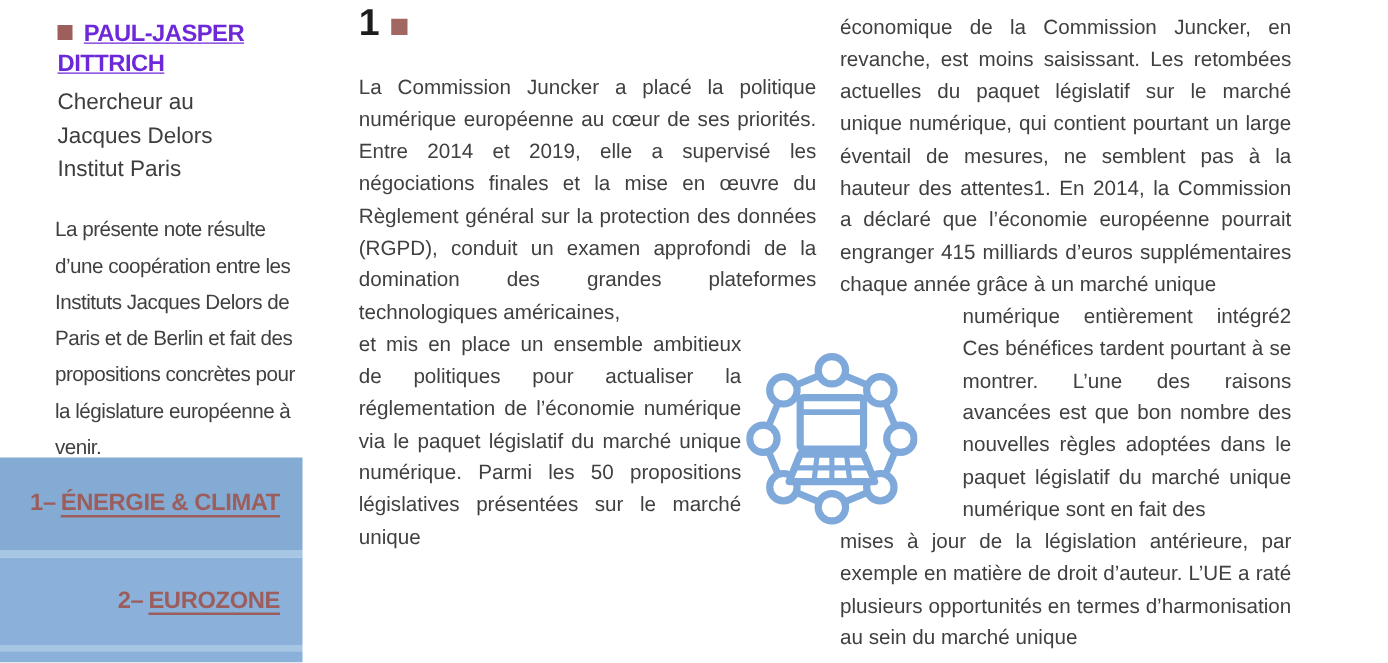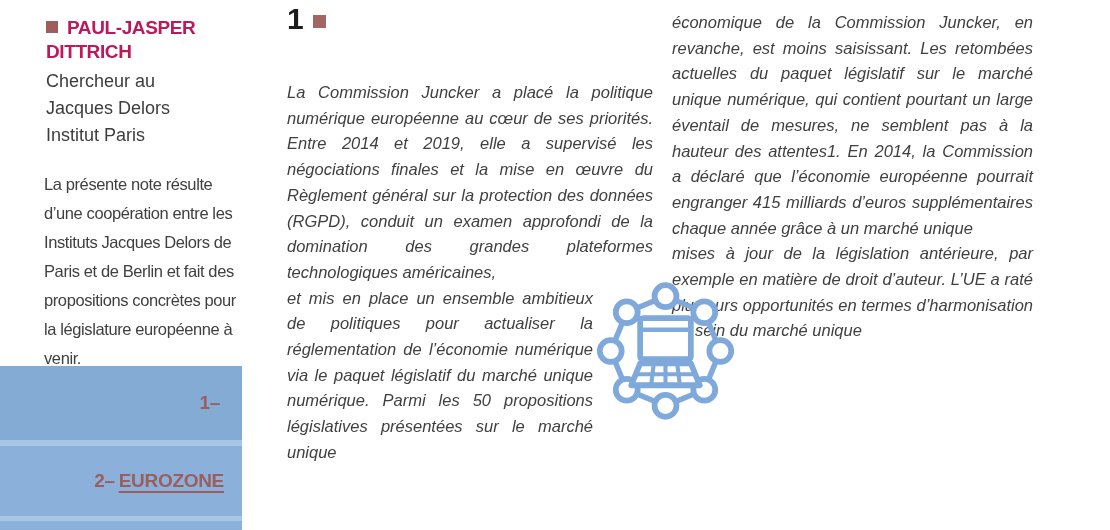--- a/index.html
+++ b/index.html
@@ -1,21 +1,21 @@
 <!DOCTYPE html>
 <html lang="fr"><head>
 <meta charset="utf-8">
 <style>
   html,body{margin:0;padding:0;}
   body{width:1110px;height:530px;background:#ffffff;font-family:"Liberation Sans",sans-serif;}
   .page{position:relative;width:1110px;height:530px;background:#ffffff;overflow:hidden;}
 
   
   .author{position:absolute;left:46px;top:16px;width:185px;font-size:19px;line-height:24px;
-          font-weight:bold;color:#be185d;letter-spacing:-0.4px;}
+          font-weight:bold;color:#6d28d9;letter-spacing:-0.4px;text-decoration:underline;}
   .author-bullet{display:inline-block;width:12px;height:12px;background:#9e5f5c;margin-right:9px;
           vertical-align:baseline;transform:translateY(-1px);}
   .role{position:absolute;left:46px;top:68px;width:150px;font-size:18px;line-height:27px;color:#3d3d3d;}
   .note{position:absolute;left:44px;top:170px;width:202px;font-size:16.5px;line-height:29px;
         color:#404040;letter-spacing:-0.4px;}
 
   .menu{position:absolute;left:0;top:366px;width:242px;height:164px;display:flex;flex-direction:column;}
   .menu-item{display:flex;align-items:center;justify-content:flex-end;padding-right:18px;
              font-weight:bold;font-size:19px;letter-spacing:-0.3px;color:#9c5e5c;cursor:pointer;}
   .menu-item-1{height:74px;background:#84abd4;}
@@ -26,43 +26,44 @@
   .menu-num{margin-right:4px;}
   .menu-label{text-decoration:underline;text-decoration-thickness:2px;text-underline-offset:4px;}
 
   
   .heading{position:absolute;left:287px;top:2px;display:flex;align-items:center;
            font-weight:bold;font-size:30px;letter-spacing:-0.5px;color:#1d1d1d;}
   .heading-square{display:inline-block;width:13px;height:13px;background:#a36763;margin:4px 10px 0 10px;}
 
   
   .col{position:absolute;font-size:16.5px;line-height:25.7px;color:#404040;text-align:justify;}
-  .col1{left:287px;top:58px;width:366px;margin-top:22px;}
+  .col1{left:287px;top:58px;width:366px;}
   .col2{left:672px;top:10px;width:361px;}
   .col1 .narrow{width:306px;}
   .col2 .narrow{width:263px;margin-left:98px;}
-  .seg{margin:0;font-style:italic;}
+  .seg{margin:0;}
 
   
   .net-icon{position:absolute;left:597px;top:280px;width:137px;height:142px;}
 </style>
 </head>
 <body>
 
 <div class="page">
 
   <div class="author"><span class="author-bullet"></span><span>PAUL-JASPER DITTRICH</span></div>
 
   <div class="role">Chercheur au Jacques Delors Institut Paris</div>
 
   <div class="note">La présente note résulte d’une coopération entre les Instituts Jacques Delors de Paris et de Berlin et fait des propositions concrètes pour la législature européenne à venir.</div>
 
   <div class="menu">
     <div class="menu-item menu-item-1">
       <span class="menu-num">1–</span>
+      <span class="menu-label">ÉNERGIE &amp; CLIMAT</span>
     </div>
     <div class="menu-sep"></div>
     <div class="menu-item menu-item-2">
       <span class="menu-num">2–</span>
       <span class="menu-label">EUROZONE</span>
     </div>
     <div class="menu-sep menu-sep-2"></div>
     <div class="menu-item menu-item-3"></div>
   </div>
 
@@ -71,20 +72,21 @@
     <span class="heading-square"></span>
   </div>
 
   <div class="col col1">
     <div class="seg">La Commission Juncker a placé la politique numérique européenne au cœur de ses priorités. Entre 2014 et 2019, elle a supervisé les négociations finales et la mise en œuvre du Règlement général sur la protection des données (RGPD), conduit un examen approfondi de la domination des grandes plateformes technologiques américaines,</div>
     <div class="seg narrow">et mis en place un ensemble ambitieux de politiques pour actualiser la réglementation de l’économie numérique via le paquet législatif du marché unique numérique. Parmi les 50 propositions législatives présentées sur le marché unique</div>
   </div>
 
   <div class="col col2">
     <div class="seg">économique de la Commission Juncker, en revanche, est moins saisissant. Les retombées actuelles du paquet législatif sur le marché unique numérique, qui contient pourtant un large éventail de mesures, ne semblent pas à la hauteur des attentes1. En 2014, la Commission a déclaré que l’économie européenne pourrait engranger 415 milliards d’euros supplémentaires chaque année grâce à un marché unique</div>
+    <div class="seg narrow">numérique entièrement intégré2 Ces bénéfices tardent pourtant à se montrer. L’une des raisons avancées est que bon nombre des nouvelles règles adoptées dans le paquet législatif du marché unique numérique sont en fait des</div>
     <div class="seg">mises à jour de la législation antérieure, par exemple en matière de droit d’auteur. L’UE a raté plusieurs opportunités en termes d’harmonisation au sein du marché unique</div>
   </div>
 
   <svg class="net-icon" viewBox="0 0 100 100" fill="none" xmlns="http://www.w3.org/2000/svg">
 
     <polygon points="50,10 78.3,21.7 90,50 78.3,78.3 50,90 21.7,78.3 10,50 21.7,21.7" stroke="#7ea9da" stroke-width="4" fill="none"></polygon>
 
     <g stroke="#7ea9da" stroke-width="4.2" fill="#ffffff">
       <circle cx="50" cy="10" r="8"></circle>
       <circle cx="78.3" cy="21.7" r="8"></circle>

